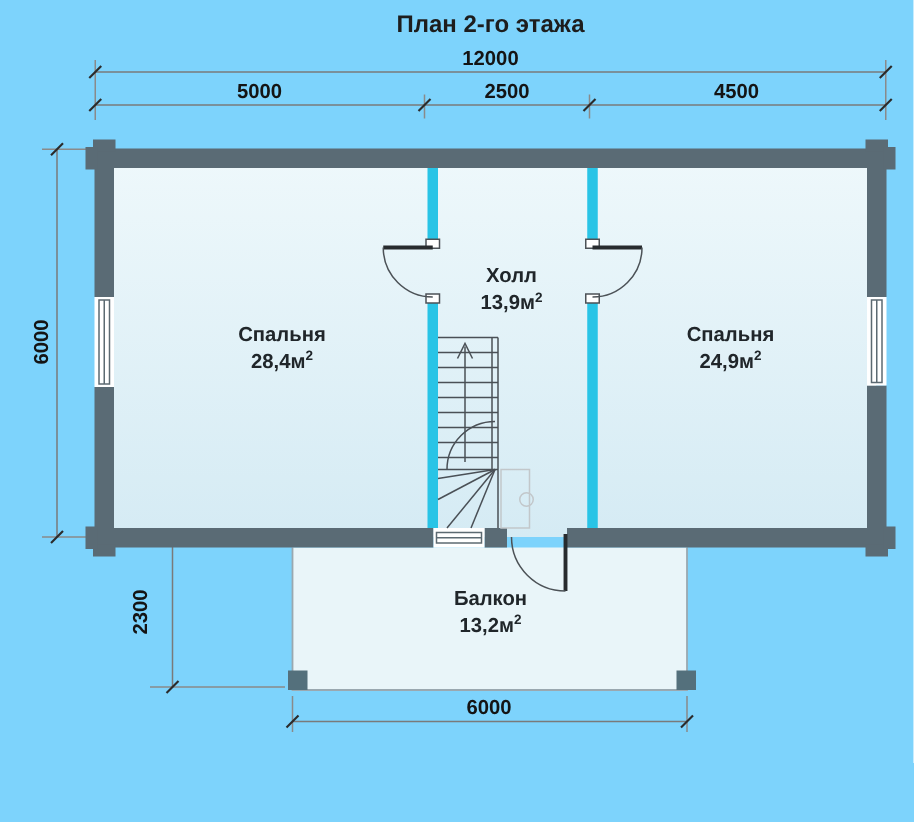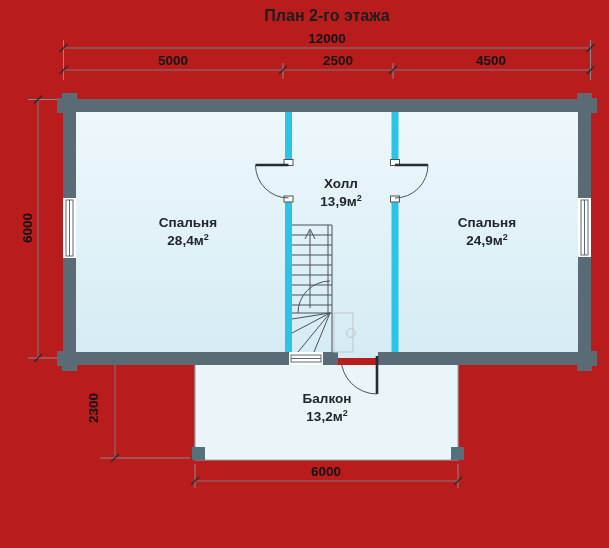--- a/index.html
+++ b/index.html
@@ -1,16 +1,16 @@
 <!DOCTYPE html>
 <html><head>
 <meta charset="utf-8">
 <style>
   html,body{margin:0;padding:0;background:#ffffff;}
-  .page{position:relative;width:609px;height:548px;background:#b91c1c;overflow:hidden;}
+  .page{position:relative;width:609px;height:548px;background:#7dd3fc;overflow:hidden;}
   svg text{font-family:"Liberation Sans","DejaVu Sans",sans-serif;}
   .title-text{font-size:16px;font-weight:bold;fill:#1d1d1d;}
   .dim-text{font-size:13.5px;font-weight:bold;fill:#141414;}
   .room-text{font-size:13.5px;font-weight:bold;fill:#20262a;}
   .dimline{stroke:#7a7a7a;stroke-width:1;}
   .extline{stroke:#8a8a8a;stroke-width:1;}
   .tick{stroke:#2b2b2b;stroke-width:1.4;}
   .stair{stroke:#4a5056;stroke-width:1;fill:none;}
   .doorarc{stroke:#4c5257;stroke-width:1;fill:none;}
   .doorleaf{stroke:#272b2e;stroke-width:2.6;}

